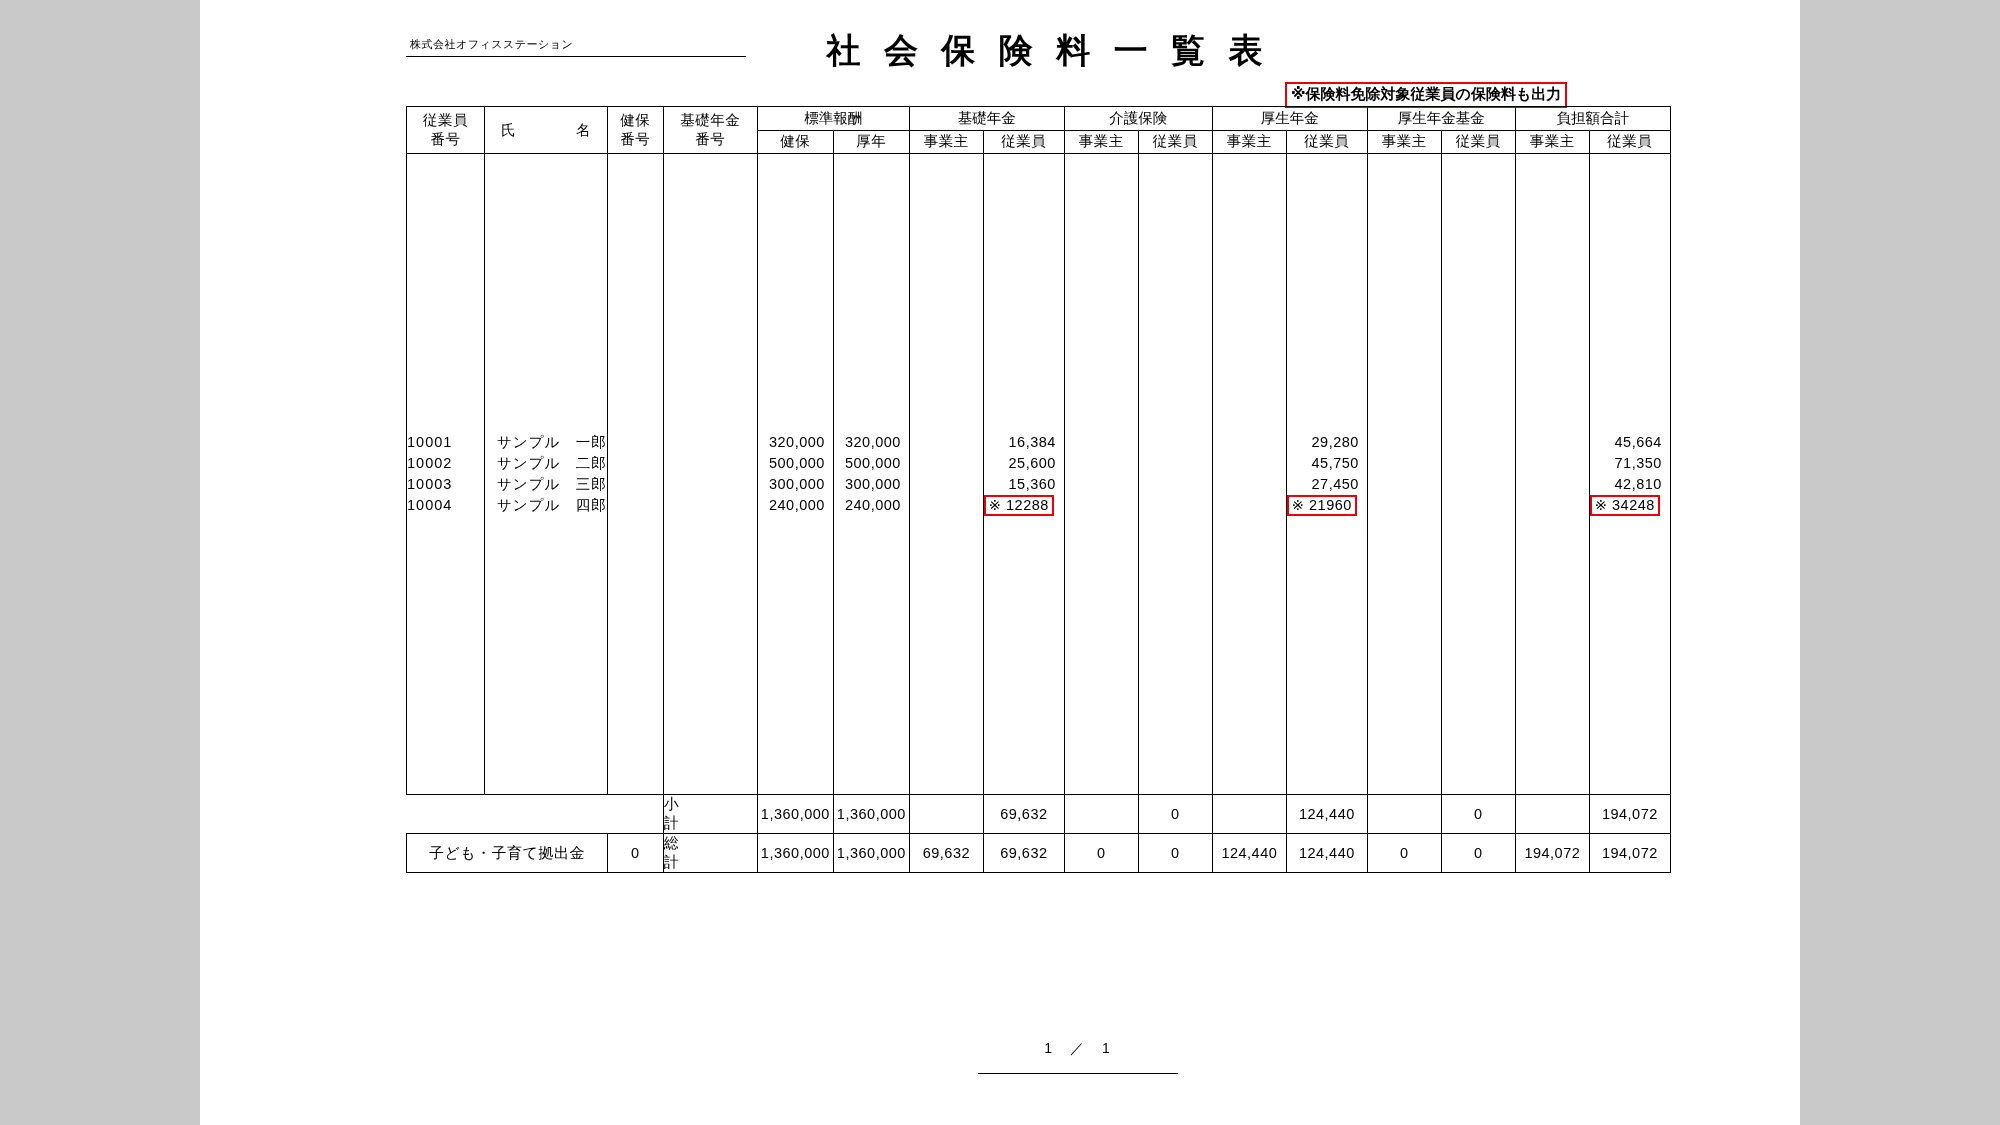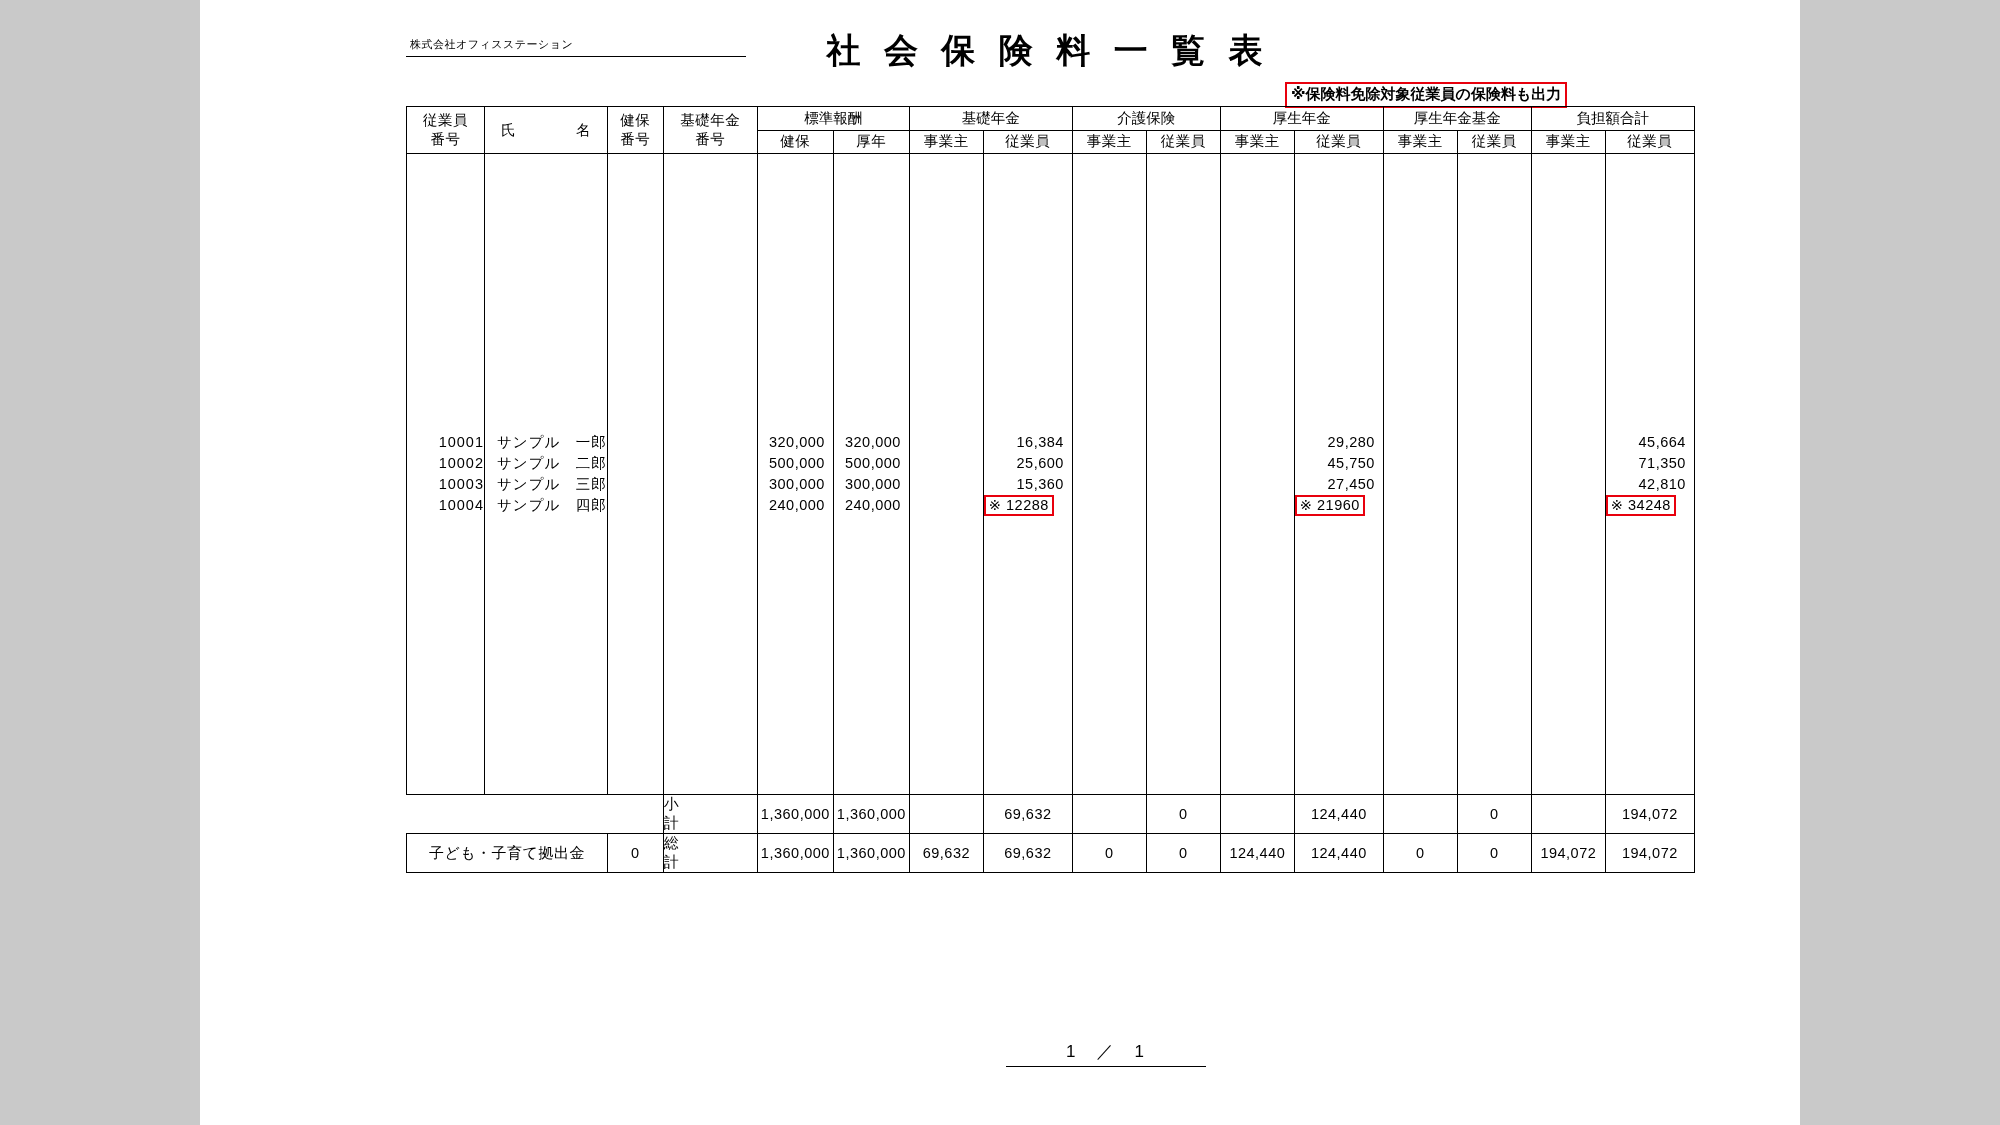--- a/index.html
+++ b/index.html
@@ -103,43 +103,43 @@
   .ctr { text-align: center; }
   
   .rows { display: block; }
   .rows > div {
     height: 21px;
     line-height: 21px;
     font-size: 14.5px;
     white-space: nowrap;
   }
   .rows.rnum > div { text-align: right; padding-right: 8px; letter-spacing: 0.5px; }
-  .rows.rctr > div { text-align: right; letter-spacing: 1px; }
+  .rows.rctr > div { text-align: left; letter-spacing: 1px; }
   .rows.rname > div { text-align: left; padding-left: 12px; letter-spacing: 1px; }
   .mark-box {
     display: inline-block;
     border: 2px solid #e8000d;
     padding: 0px 3px;
     line-height: 17px;
-    margin-right: 10px;
+    margin-right: 2px;
     box-sizing: border-box;
   }
   .sum-row td { height: 26px; }
   .total-row td { height: 26px; }
   .lbl-sub { text-align: left; padding-left: 14px; font-size: 15px; letter-spacing: 10px; }
   .footer {
     position: absolute;
-    left: 778px;
+    left: 750px;
     top: 1040px;
     width: 200px;
     text-align: center;
-    font-size: 17px;
+    font-size: 14px;
     letter-spacing: 2px;
     border-bottom: 1.5px solid #000;
-    padding-bottom: 3px;
+    padding-bottom: 15px;
     color: #000;
   }
 </style>
 </head>
 <body>
 
 <div id="page">
   <div class="doc">
 
     <div class="hdr-left">

